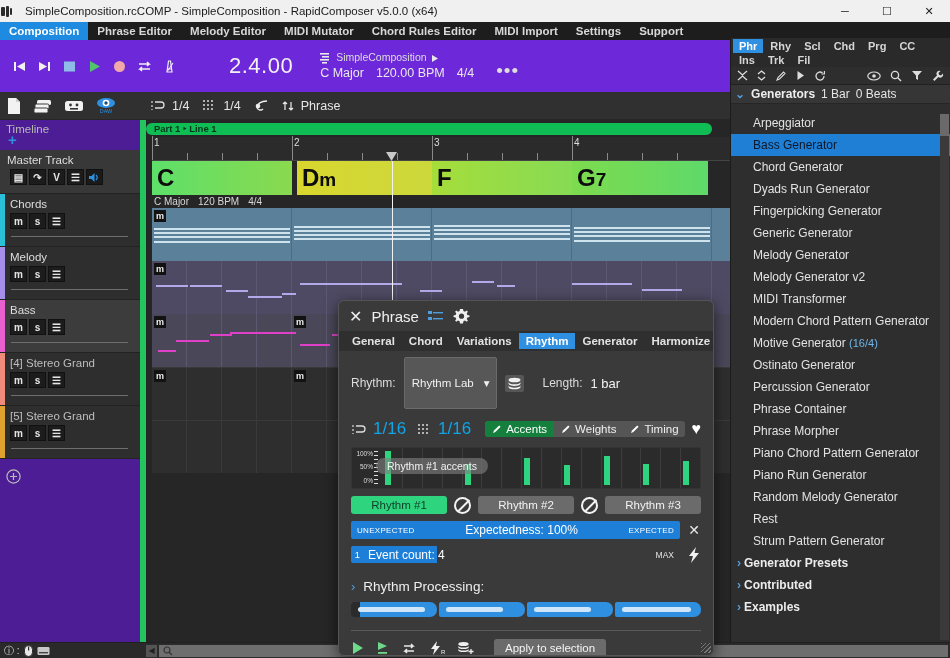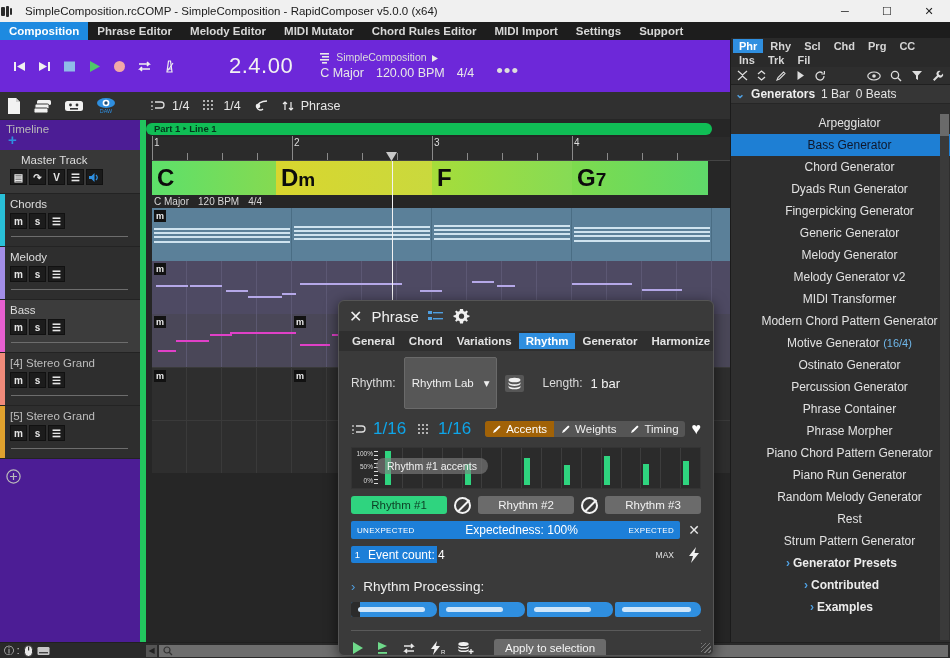--- a/index.html
+++ b/index.html
@@ -50,21 +50,21 @@
   .trk.sel { background:#3c3c3c; }
   .trk .colorbar { position:absolute; left:0; top:0; bottom:0; width:5px; }
   .trk .tname { font-size:11.5px; color:#ddd; padding-top:4px; padding-left:3px; }
   .trk .tname.dim { color:#bdbdbd; }
   .btnrow { display:flex; gap:2px; padding:3px 0 0 3px; }
   .sq { width:17px; height:16px; background:#1c1c1c; border:1px solid #111; display:flex;
         align-items:center; justify-content:center; font-size:10px; font-weight:bold; color:#e6e6e6; }
   .fader { height:1px; background:#6d6d6d; margin:7px 12px 0 4px; }
 
   .master { height:44px; background:#383838; border-bottom:1px solid #232323; padding-left:7px; }
-  .master .tname { font-size:11.5px; color:#ddd; padding-top:4px;margin-left:14px; }
+  .master .tname { font-size:11.5px; color:#ddd; padding-top:4px; }
 
   
   .partbar { position:absolute; left:0; right:18px; top:3px; height:12px; background:#10bd55;
              border-radius:6px; color:#04361b; font-size:9.5px; padding-left:8px; line-height:12px; font-weight:bold;}
   .ruler { position:absolute; left:6px; right:0; top:17px; height:24px; background:#2b2b2b; border-bottom:1px solid #444; }
   .rulernum { position:absolute; top:0; font-size:10px; color:#ddd; padding-left:2px; }
   .rulertick { position:absolute; bottom:0; width:1px; background:#8a8a8a; }
   .chordband { position:absolute; left:6px; right:0; top:41px; height:34px; }
   .chordcell { position:absolute; top:0; height:34px; color:#0c0c0c; font-size:24px;
                font-weight:bold; line-height:34px; padding-left:5px; overflow:hidden; }
@@ -82,21 +82,21 @@
   .right { position:absolute; right:0; top:38px; width:220px; bottom:16px; background:#2e2e2e; border-left:1px solid #1b1b1b; }
   .rtabs { display:flex; flex-wrap:wrap; padding:1px 2px 0 2px; background:#2a2a2a; }
   .rtab { padding:1px 6px; font-size:11px; color:#d6d6d6; margin-right:1px; font-weight:bold;}
   .rtab.active { background:#2f8fe0; color:#fff; }
   .ricons { height:18px; display:flex; align-items:center; background:#2e2e2e; border-bottom:1px solid #202020;
             padding:0 6px; gap:9px; }
   .ricons .sp { flex:1; }
   .rsecthead { background:#363636; padding:2px 4px; font-size:12px; color:#eee; font-weight:bold;
                display:flex; align-items:center; gap:6px; border-bottom:1px solid #262626;}
   .rsecthead .bars { font-weight:normal; color:#e4e4e4; font-size:12px;}
-  .rlist { position:absolute; left:0; right:0; top:74px; bottom:0; overflow:hidden;text-align:center; }
+  .rlist { position:absolute; left:0; right:0; top:74px; bottom:0; overflow:hidden; }
   .ritem { padding:2px 4px 2px 22px; font-size:12px; color:#e2e2e2; height:22px; line-height:18px; }
   .ritem.sel { background:#1e7fd4; color:#0f172a; }
   .ritem .cnt { color:#6fb7ea; font-size:11px; }
   .rgroup { padding:2px 4px 2px 6px; font-size:12px; color:#ececec; font-weight:bold; height:22px; line-height:18px;}
   .rgroup .car { color:#4f9fe0; font-weight:bold; padding-right:3px; }
   .rscroll { position:absolute; right:1px; top:76px; width:9px; bottom:2px; background:#3a3a3a; }
   .rscroll .thumb { position:absolute; left:0; width:9px; top:0; height:22px; background:#6a6a6a; }
 
   
   .dlg { position:absolute; left:338px; top:300px; width:376px; height:356px;
@@ -108,21 +108,21 @@
   .dtab { padding:2px 7px; font-size:11.5px; color:#e2e2e2; font-weight:bold;}
   .dtab.active { background:#2f8fe0; color:#fff; }
   .drow { display:flex; align-items:center; gap:8px; padding:6px 12px 2px 12px; font-size:12px; color:#dcdcdc;}
   .sel-box { background:#575757; border:1px solid #6a6a6a; border-radius:2px; padding:18px 7px;
              font-size:11.5px; color:#f0f0f0; display:flex; align-items:center; gap:10px;}
   .len { font-size:13px; color:#f2f2f2;}
   .gridrow { display:flex; align-items:center; gap:7px; padding:8px 12px 4px 12px; }
   .gval { font-size:17px; color:#0ea5e9; }
   .segbtns { display:flex; background:#555; border-radius:3px; overflow:hidden; }
   .seg { padding:2px 7px; font-size:11.5px; color:#efefef; display:flex; align-items:center; gap:4px;}
-  .seg.active { background:#a16207; color:#fff;text-align:center; }
+  .seg.active { background:#15803d; color:#fff;text-align:center; }
   .heart { margin-left:auto; font-size:16px; color:#fff; }
 
   .acc-wrap { margin:4px 12px 0 12px; height:42px; background:#2b2b2b; position:relative; border:1px solid #343434;}
   .axis { position:absolute; left:2px; top:1px; width:26px; height:40px; font-size:6.5px; color:#ddd; }
   .axis div { position:absolute; right:7px; }
   .axis .tickcol { position:absolute; right:2px; top:2px; width:4px; height:34px;
        background:repeating-linear-gradient(to bottom,#ddd 0 1px,transparent 1px 4px); }
   .accplot { position:absolute; left:30px; right:0; top:0; bottom:0; }
   .accgrid { position:absolute; top:0; bottom:0; width:1px; background:#3d3d3d; }
   .accbar { position:absolute; bottom:3px; width:6px; background:#2fd47f; }
@@ -473,21 +473,21 @@
         <div class="rulertick" style="left:455px;height:7px"></div>
         <div class="rulertick" style="left:490px;height:7px"></div>
         <div class="rulertick" style="left:525px;height:7px"></div>
       </div>
       <div class="phmark" style="left:240px;top:32px"></div>
 
       <div class="chordband">
         <div class="chordcell" style="left:0;width:140px;background:linear-gradient(90deg,#5de06a,#8ad94e)">
           <span>C</span><span class="sfx"></span>
         </div>
-        <div class="chordcell" style="left:124px;width:160px;background:linear-gradient(90deg,#d9d62e,#c9d93e)">
+        <div class="chordcell" style="left:145px;width:160px;background:linear-gradient(90deg,#d9d62e,#c9d93e)">
           <span>D</span><span class="sfx">m</span>
         </div>
         <div class="chordcell" style="left:280px;width:140px;background:linear-gradient(90deg,#a6dd3a,#86db55)">
           <span>F</span><span class="sfx"></span>
         </div>
         <div class="chordcell" style="left:420px;width:136px;background:linear-gradient(90deg,#7ddb4e,#5fd96a)">
           <span>G</span><span class="sfx">7</span>
         </div>
       </div>
       <div class="keyline">

